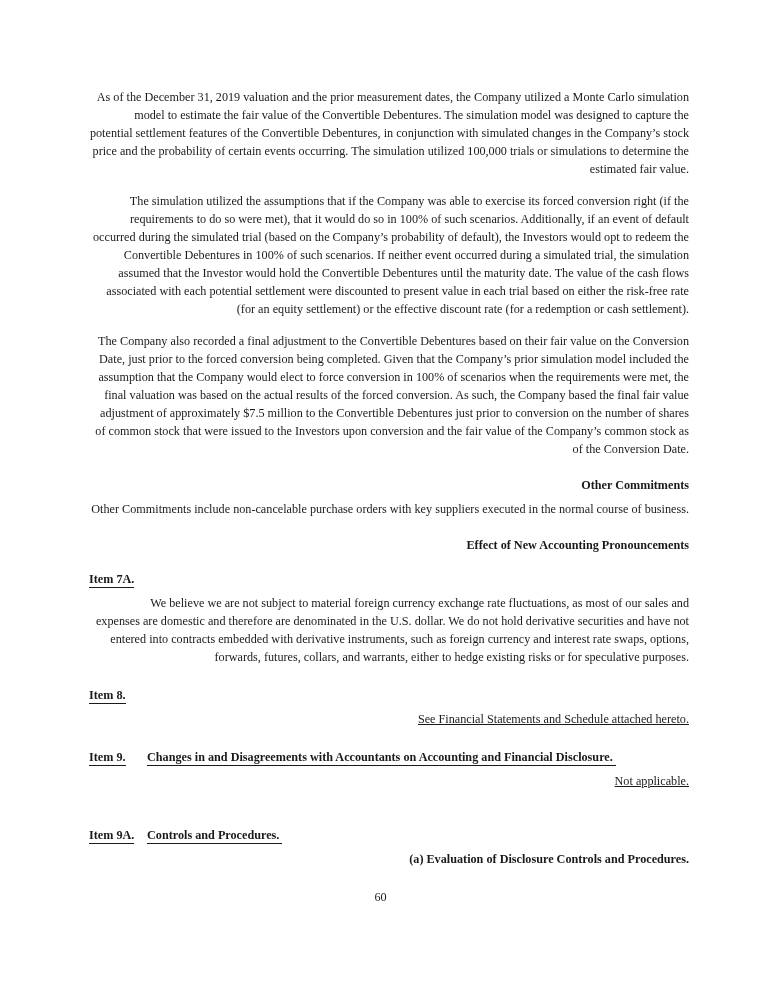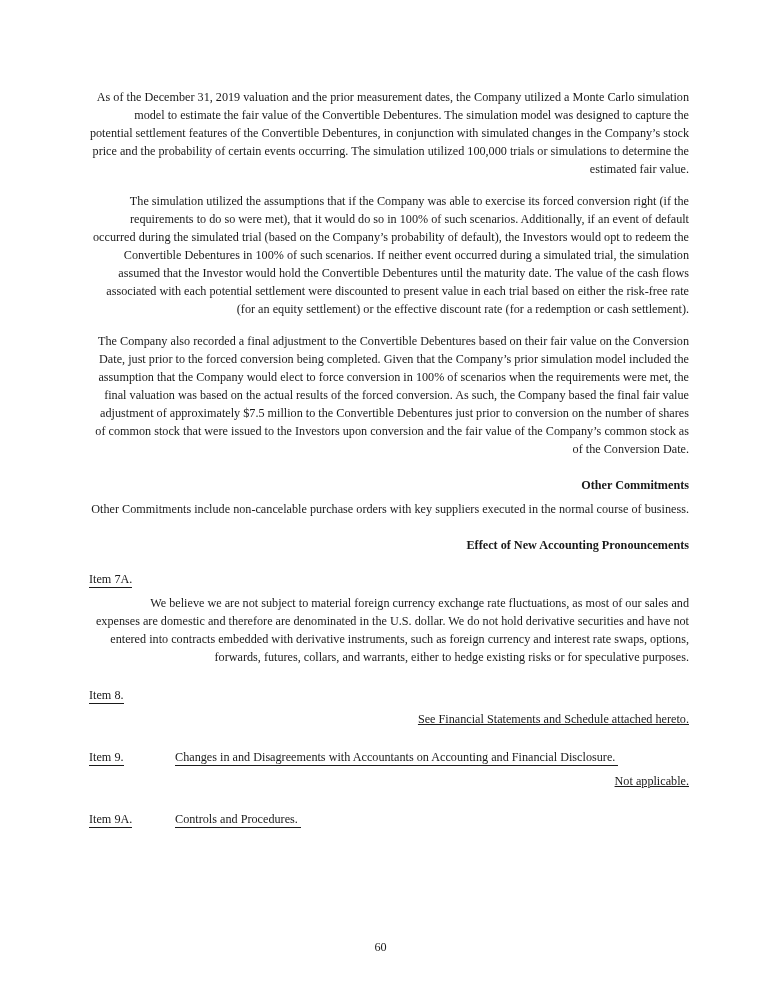--- a/index.html
+++ b/index.html
@@ -5,27 +5,27 @@
   html, body { margin: 0; padding: 0; background: #ffffff; }
   body {
     width: 768px; height: 1000px; position: relative; overflow: hidden;
     font-family: "Liberation Serif", "DejaVu Serif", serif;
     color: #1a1a1a; font-size: 12.2px; line-height: 18px;
   }
   .page { position: absolute; left: 89px; top: 88px; width: 600px; }
   p { margin: 0; text-align: right; }
   .para { margin-bottom: 14px; }
   .subhead { font-weight: bold; margin-top: 6px; margin-bottom: 6px; }
-  .item-head { font-weight: normal; margin-top: 16px; margin-bottom: 6px; display: flex; gap: 28px; }
+  .item-head { font-weight: bold; margin-top: 16px; margin-bottom: 6px; display: flex; }
   .item-num { width: 58px; flex: none; }
   .item-num span, .item-title span { border-bottom: 1px solid #1a1a1a; padding-bottom: 1px; }
   .item-title span { padding-right: 3px; }
   .indent { text-indent: 26px; }
   .indent-only { padding-left: 26px; text-decoration: underline; }
-  .page-number { position: absolute; top: 938px; left: 0; width: 761px; text-align: center; }
+  .page-number { position: absolute; top: 888px; left: 0; width: 761px; text-align: center; }
 </style>
 </head>
 <body>
 
 <div class="page">
   <p class="para">As of the December 31, 2019 valuation and the prior measurement dates, the Company utilized a Monte Carlo simulation model to estimate the fair value of the Convertible Debentures. The simulation model was designed to capture the potential settlement features of the Convertible Debentures, in conjunction with simulated changes in the Company’s stock price and the probability of certain events occurring. The simulation utilized 100,000 trials or simulations to determine the estimated fair value.</p>
   <p class="para">The simulation utilized the assumptions that if the Company was able to exercise its forced conversion right (if the requirements to do so were met), that it would do so in 100% of such scenarios. Additionally, if an event of default occurred during the simulated trial (based on the Company’s probability of default), the Investors would opt to redeem the Convertible Debentures in 100% of such scenarios. If neither event occurred during a simulated trial, the simulation assumed that the Investor would hold the Convertible Debentures until the maturity date. The value of the cash flows associated with each potential settlement were discounted to present value in each trial based on either the risk-free rate (for an equity settlement) or the effective discount rate (for a redemption or cash settlement).</p>
   <p class="para">The Company also recorded a final adjustment to the Convertible Debentures based on their fair value on the Conversion Date, just prior to the forced conversion being completed. Given that the Company’s prior simulation model included the assumption that the Company would elect to force conversion in 100% of scenarios when the requirements were met, the final valuation was based on the actual results of the forced conversion. As such, the Company based the final fair value adjustment of approximately $7.5 million to the Convertible Debentures just prior to conversion on the number of shares of common stock that were issued to the Investors upon conversion and the fair value of the Company’s common stock as of the Conversion Date.</p>
 
   <p class="subhead" style="margin-top:18px">Other Commitments</p>
@@ -42,19 +42,20 @@
     <div class="item-num"><span>Item 8.</span></div>
   </div>
   <p class="para indent-only">See Financial Statements and Schedule attached hereto.</p>
 
   <div class="item-head" style="margin-top:20px">
     <div class="item-num"><span>Item 9.</span></div>
     <div class="item-title"><span>Changes in and Disagreements with Accountants on Accounting and Financial Disclosure.</span></div>
   </div>
   <p class="para indent-only">Not applicable.</p>
 
-  <div class="item-head" style="margin-top:20px">
+  <div class="item-head" style="margin-top:36px">
     <div class="item-num"><span>Item 9A.</span></div>
     <div class="item-title"><span>Controls and Procedures.</span></div>
   </div>
+  <p class="subhead">(a) Evaluation of Disclosure Controls and Procedures.</p>
 </div>
 
 <div class="page-number">60</div>
 
 </body></html>

